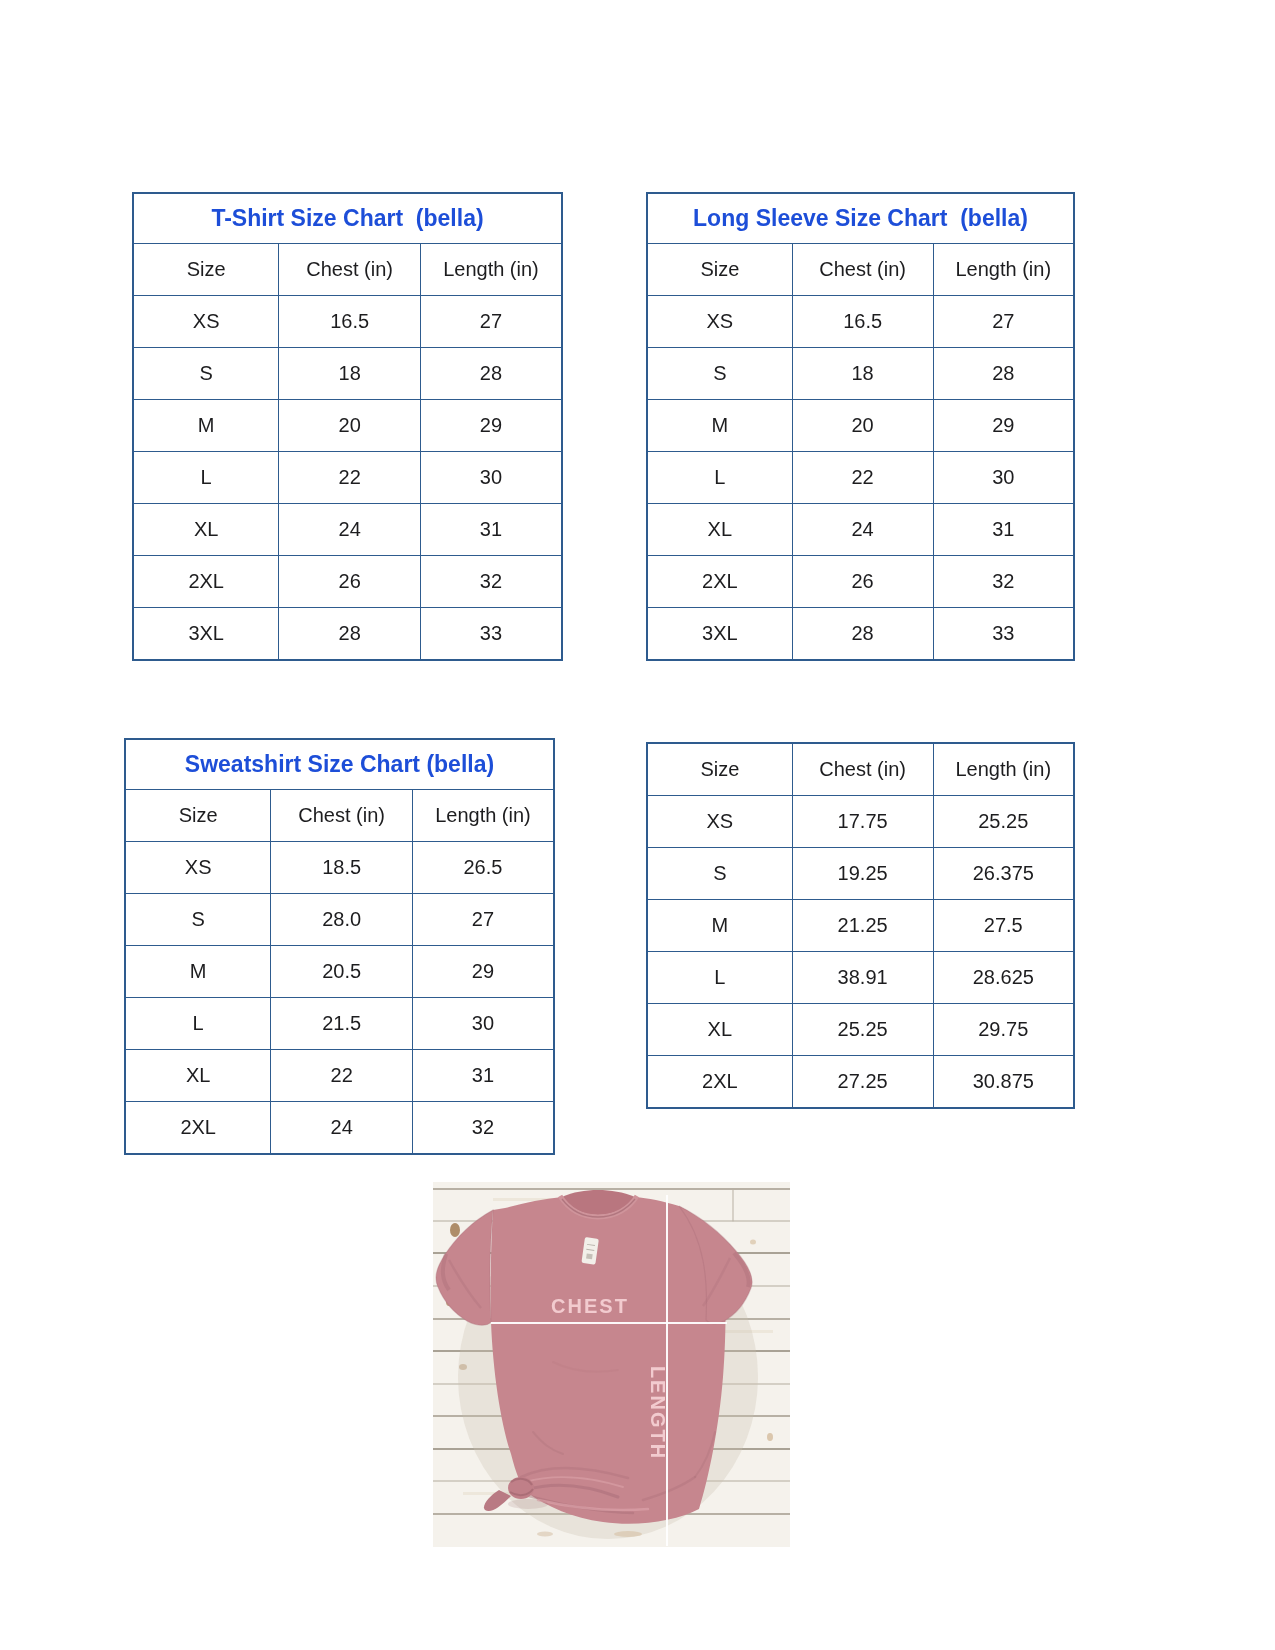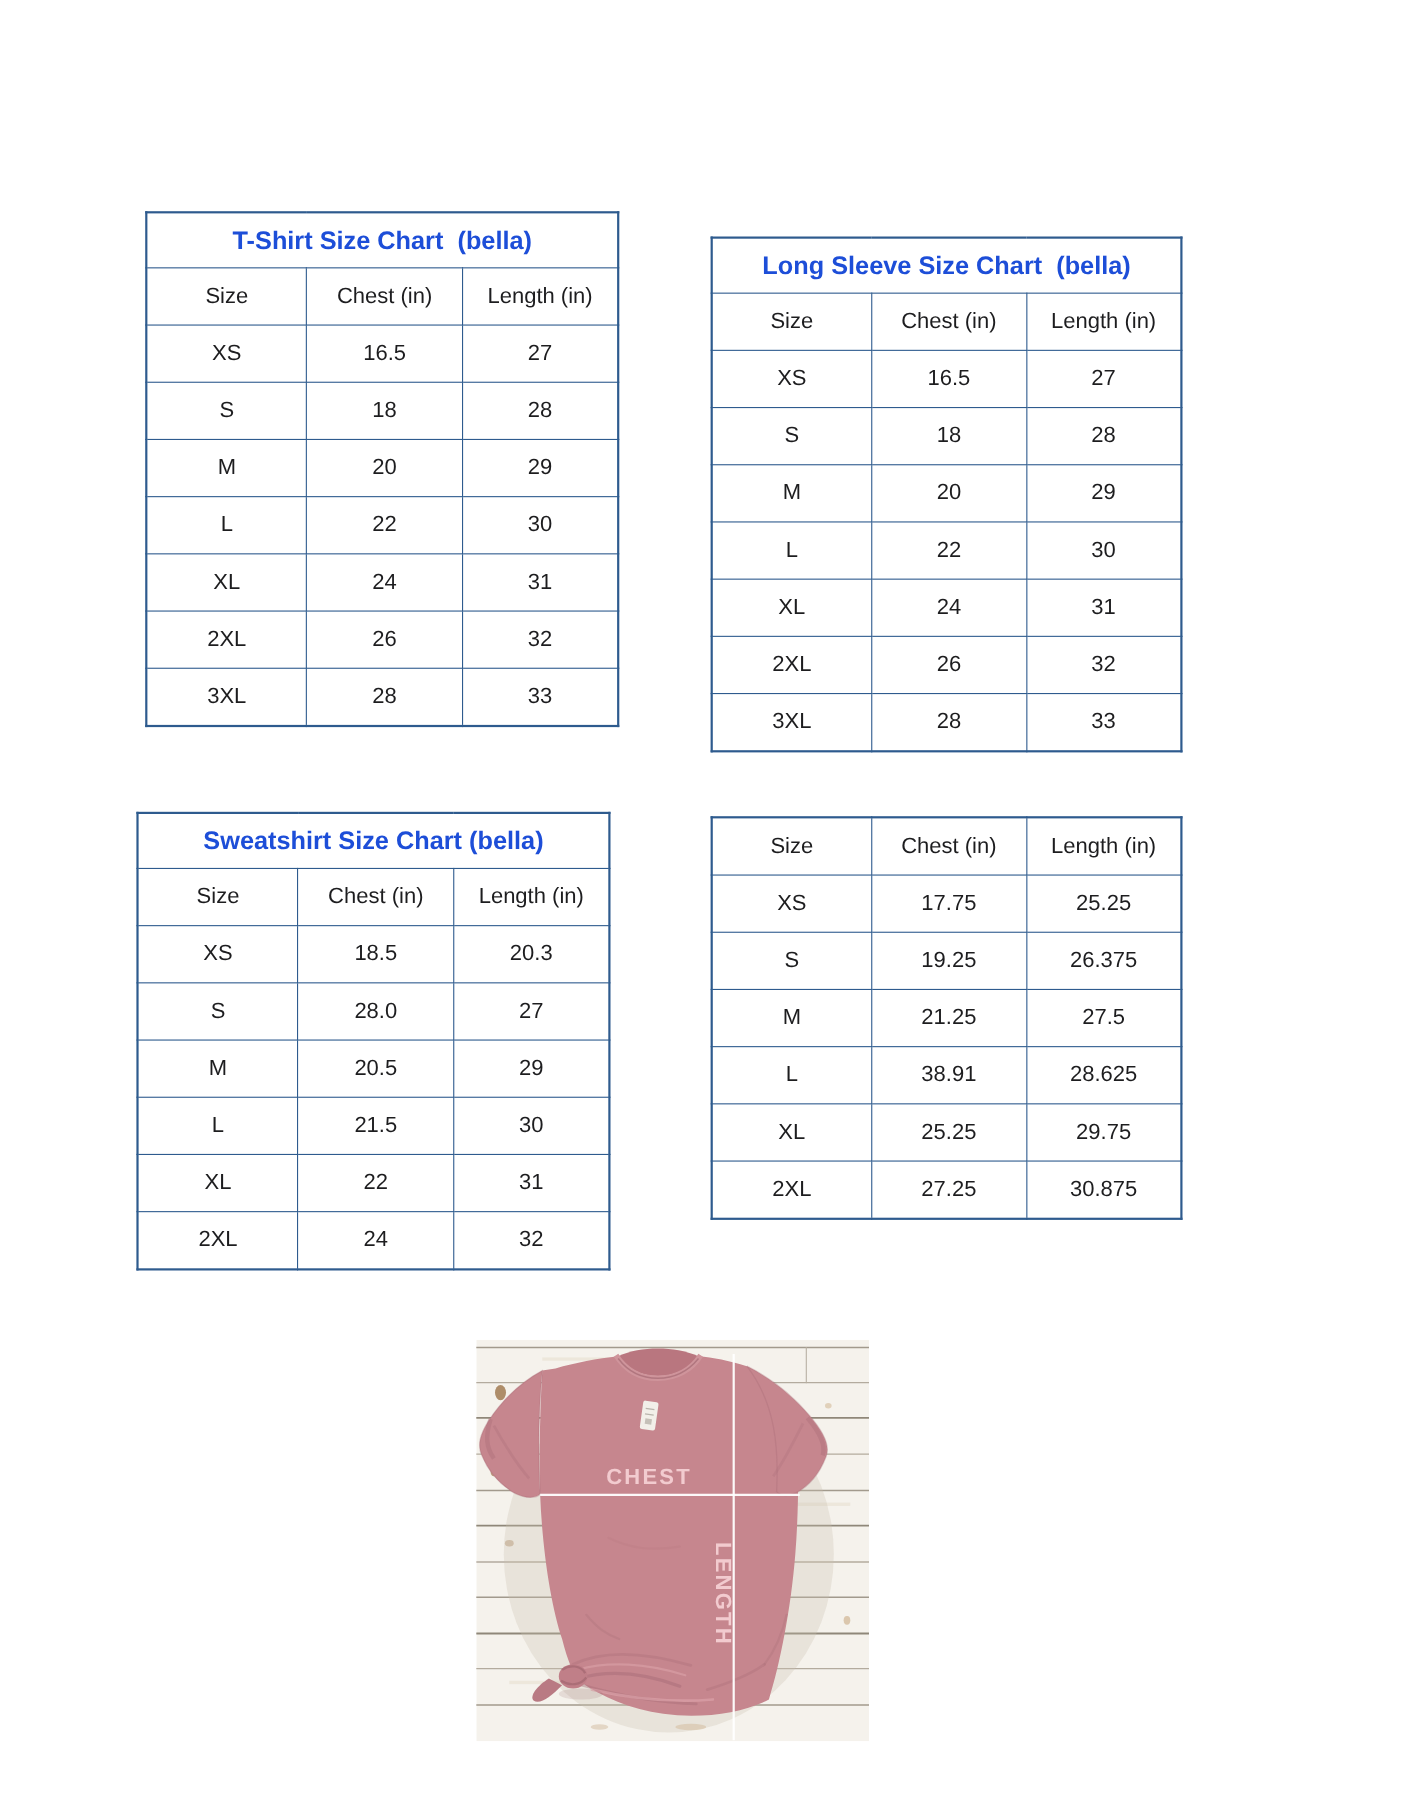--- a/index.html
+++ b/index.html
@@ -13,24 +13,24 @@
   }
   table.size-table th, table.size-table td {
     border:1.5px solid #2e5b8e; text-align:center; vertical-align:middle;
     color:#1d1d1f; font-weight:normal; font-size:20px; height:51px;
     padding:0; overflow:hidden;
   }
   table.size-table th.tbl-title {
     font-size:23px; font-weight:bold; color:#1d4ed8; height:49px; white-space:pre;
   }
   #tbl-tshirt      { left:132px; top:192px; width:431px; }
-  #tbl-longsleeve  { left:646px; top:192px; width:429px;margin-top:23px; }
+  #tbl-longsleeve  { left:646px; top:192px; width:429px; }
   #tbl-sweatshirt  { left:124px; top:738px; width:431px; }
   #tbl-hoodie      { left:646px; top:742px; width:429px; }
-  .photo-wrap { position:absolute; left:433px; top:1182px; width:396px; height:365px;margin-top:36px; }
+  .photo-wrap { position:absolute; left:433px; top:1182px; width:396px; height:365px; }
   .photo-wrap svg { display:block; }
 </style>
 </head>
 <body>
 
 <div class="page">
 
   <table class="size-table" id="tbl-tshirt">
     <colgroup>
         <col style="width:34%">
@@ -154,21 +154,21 @@
       <tr>
         <th>Size</th>
         <th>Chest (in)</th>
         <th>Length (in)</th>
       </tr>
     </thead>
     <tbody>
         <tr>
           <td>XS</td>
           <td>18.5</td>
-          <td>20.3</td>
+          <td>26.5</td>
         </tr>
         <tr>
           <td>S</td>
           <td>28.0</td>
           <td>27</td>
         </tr>
         <tr>
           <td>M</td>
           <td>20.5</td>
           <td>29</td>

